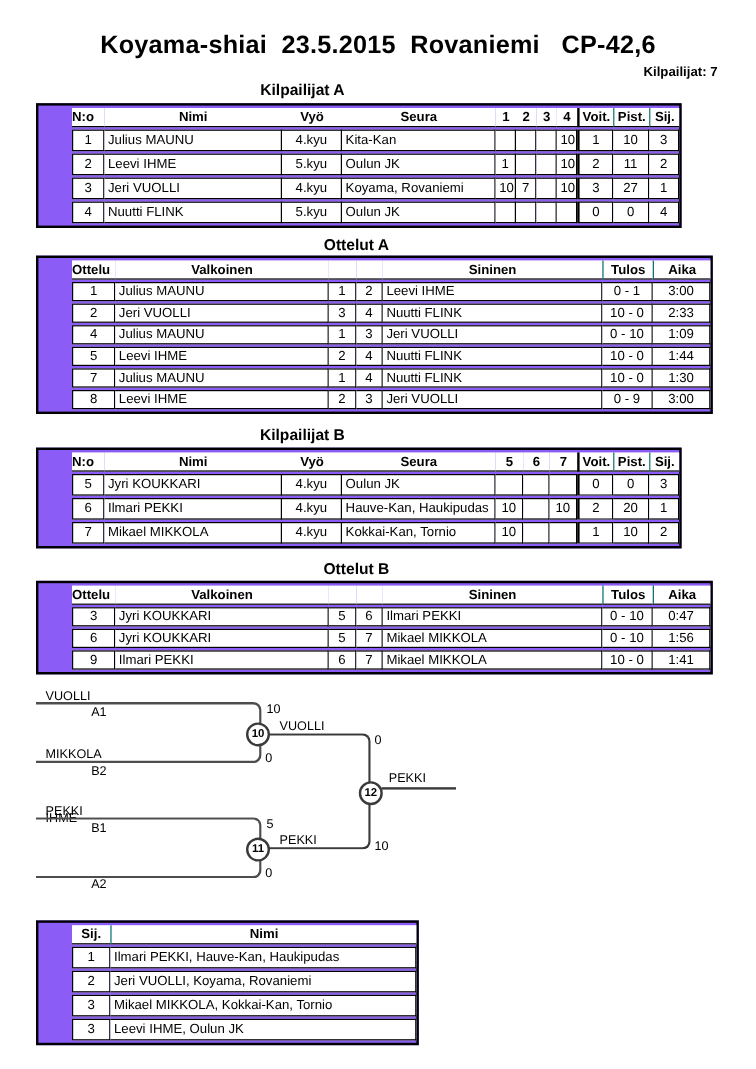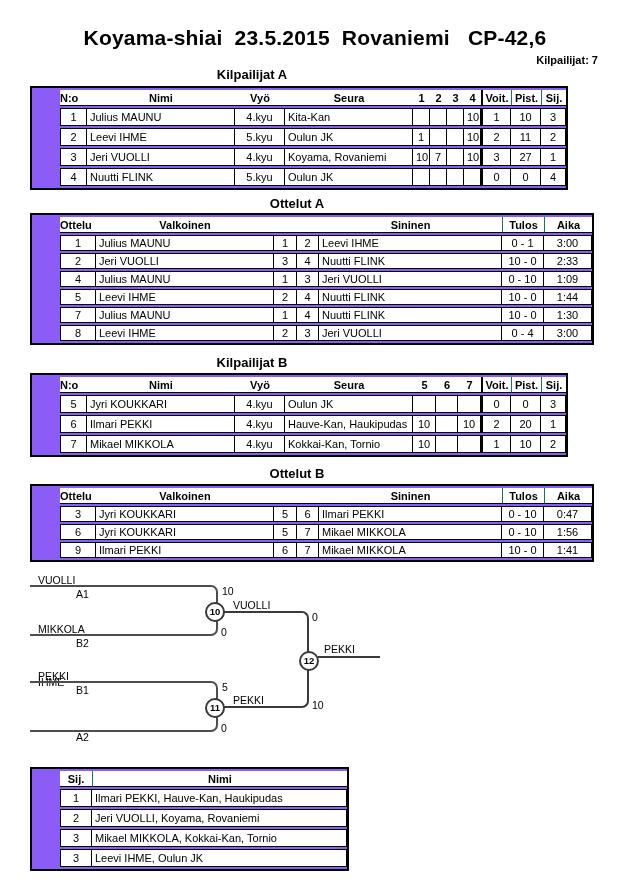--- a/index.html
+++ b/index.html
@@ -209,21 +209,21 @@
     <td class="l">Nuutti FLINK</td>
     <td class="c">10 - 0</td>
     <td class="c">1:30</td>
   </tr>
   <tr>
     <td class="c">8</td>
     <td class="l">Leevi IHME</td>
     <td class="c">2</td>
     <td class="c">3</td>
     <td class="l">Jeri VUOLLI</td>
-    <td class="c">0 - 4</td>
+    <td class="c">0 - 9</td>
     <td class="c">3:00</td>
   </tr>
 </tbody>
   </table>
 
 <div class="abs section-heading" style="top:355px;left:0;width:504px;">Kilpailijat B</div>
 
 <table class="sheet abs" style="top:373px;left:30px;width:508px;">
   <colgroup>
     <col style="width:27px">

